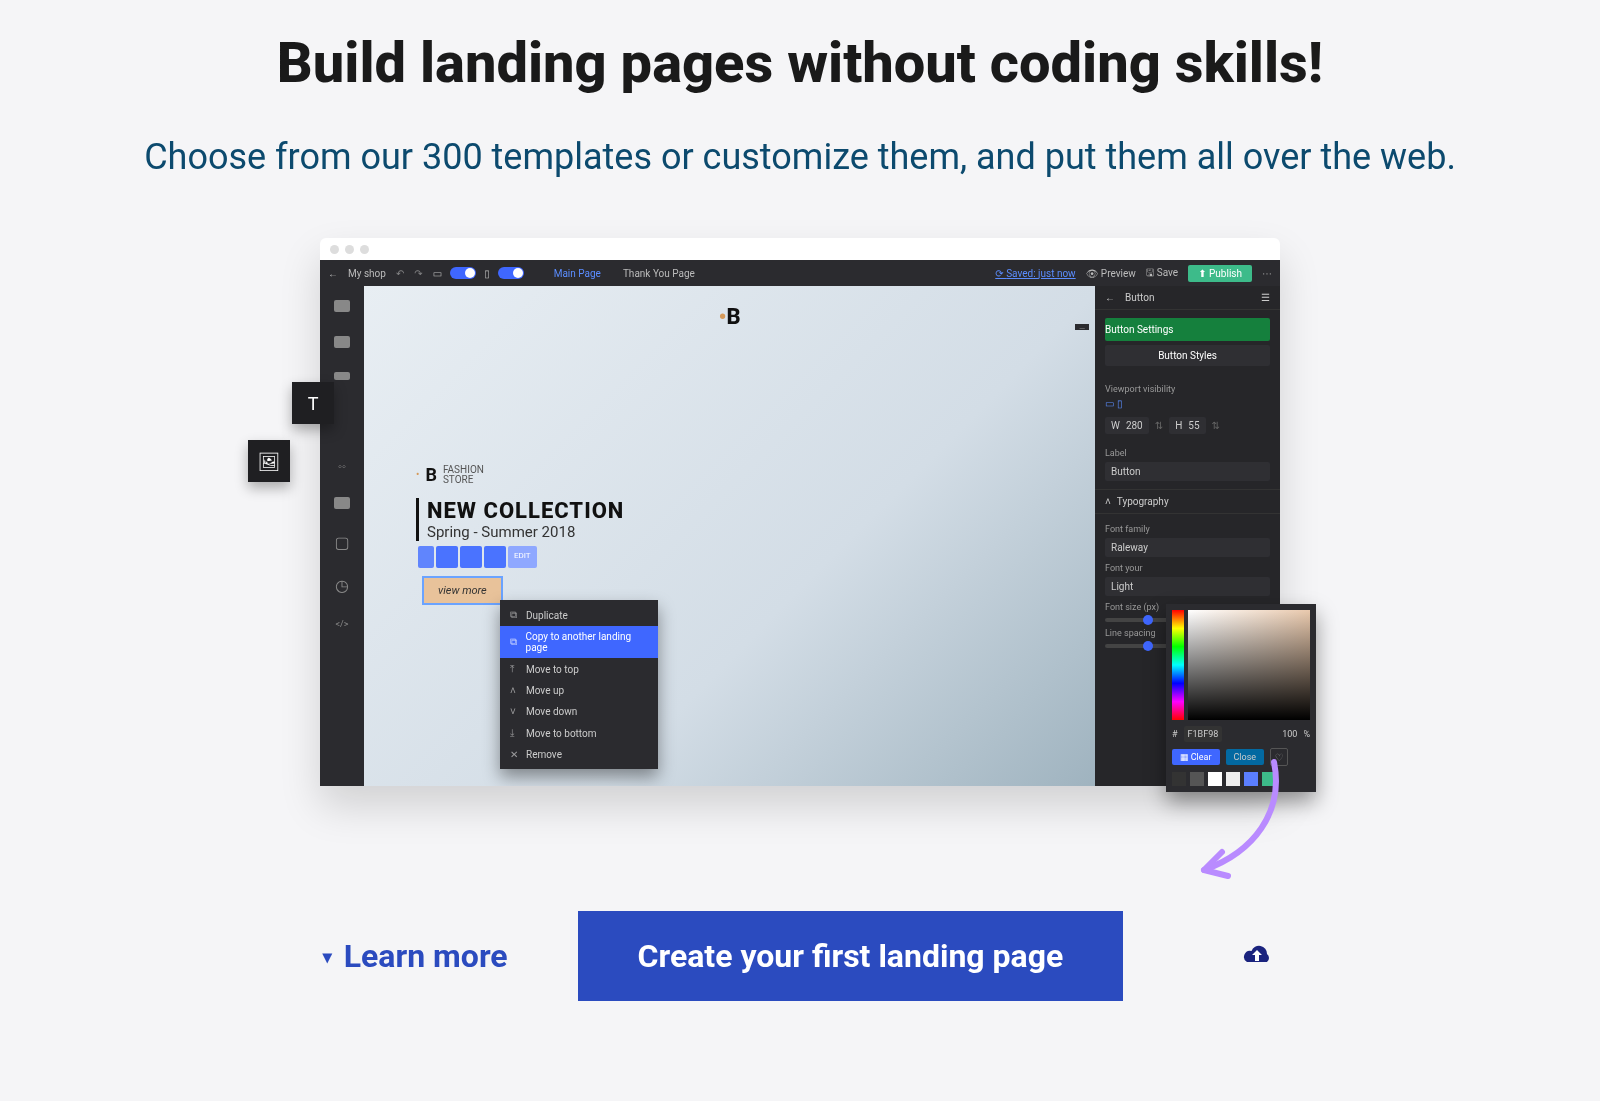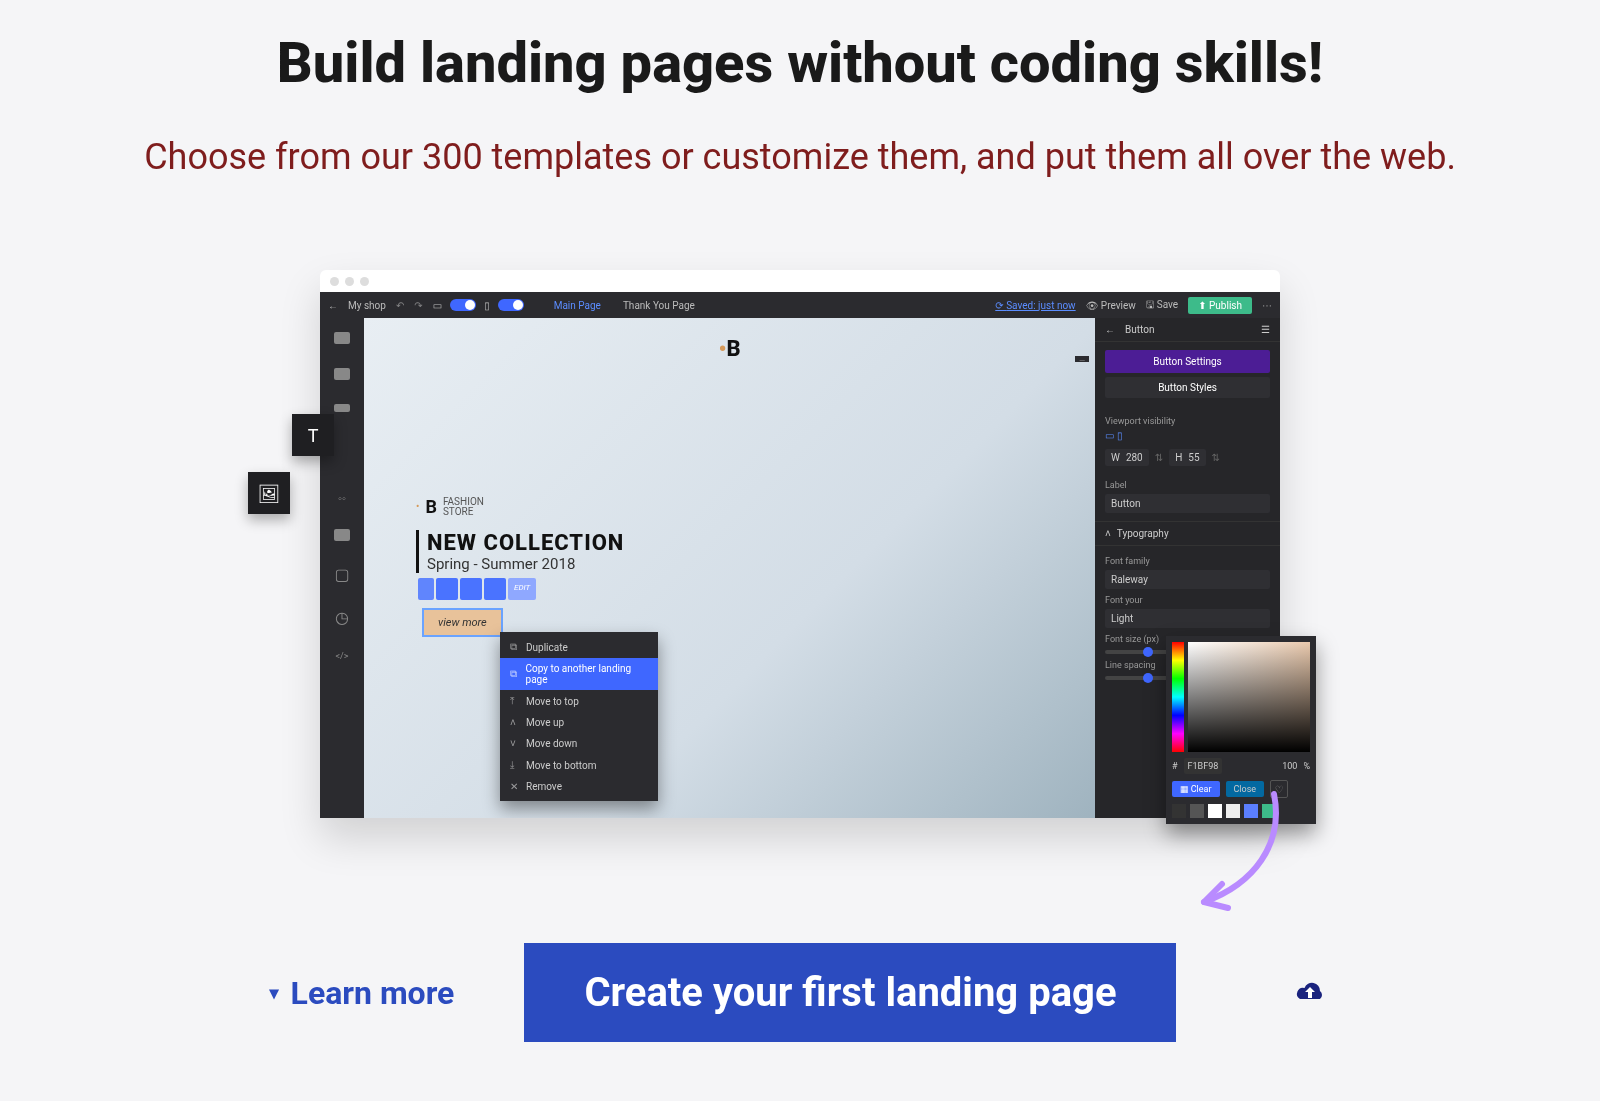--- a/index.html
+++ b/index.html
@@ -1,19 +1,19 @@
 <!DOCTYPE html>
 <html><head>
 <meta charset="utf-8">
 <style>
   * { box-sizing: border-box; margin: 0; padding: 0; }
   body { font-family: -apple-system, BlinkMacSystemFont, "Segoe UI", Roboto, sans-serif; background: #f5f5f7; width: 1600px; height: 1101px; overflow: hidden; }
   .page { width: 100%; height: 100%; display: flex; flex-direction: column; align-items: center; padding-top: 30px; }
   .headline { font-size: 56px; font-weight: 800; color: #1a1a1a; margin-bottom: 40px; }
-  .subhead { font-size: 36px; color: #7f1d1d; margin-bottom: 92px; }
+  .subhead { font-size: 36px; color: #0c4a6e; margin-bottom: 60px; }
 
   
   .window { width: 960px; background:#fff; border-radius:6px 6px 0 0; box-shadow:0 20px 40px rgba(0,0,0,.15); position:relative; }
   .titlebar { height:22px; display:flex; align-items:center; gap:6px; padding:0 10px; }
   .dot { width:9px; height:9px; border-radius:50%; background:#ddd; }
 
   .topbar { background:#2b2b2f; height:26px; display:flex; align-items:center; color:#bbb; font-size:10px; padding:0 8px; gap:10px; }
   .topbar .seg { display:flex; align-items:center; gap:8px; }
   .tog { width:26px; height:12px; border-radius:7px; background:#3f67ff; position:relative; }
   .tog::after{content:"";position:absolute;right:1px;top:1px;width:10px;height:10px;border-radius:50%;background:#fff;}
@@ -37,31 +37,31 @@
   .brand-dot { color:#d69a5a; }
   .fashion { position:absolute; top:178px; left:52px; font-size:10px; color:#555; display:flex; align-items:center; gap:6px; }
   .fashion b { font-size:18px; color:#111; }
   .newcol { position:absolute; top:212px; left:52px; border-left:3px solid #111; padding-left:8px; }
   .newcol .t1 { font-size:22px; font-weight:800; letter-spacing:1px; color:#111; }
   .newcol .t2 { font-size:15px; color:#333; }
 
   .sel-toolbar { position:absolute; top:260px; left:54px; display:flex; gap:2px; }
   .sel-btn { width:22px; height:22px; background:#4a73ff; border-radius:2px; }
   .sel-handle { width:16px; height:22px; background:#4a73ff; border-radius:2px; opacity:.85; }
-  .edit-chip { background:#8fa8ff; color:#fff; font-size:8px; padding:5px 6px; border-radius:2px;font-style:italic; }
+  .edit-chip { background:#8fa8ff; color:#fff; font-size:8px; padding:5px 6px; border-radius:2px; }
   .viewmore { position:absolute; top:290px; left:58px; background:#e8c29a; border:2px solid #6aa3ff; color:#333; font-size:11px; padding:6px 14px;font-style:italic; }
 
   .ctx-menu { position:absolute; top:314px; left:136px; width:158px; background:#2b2b2f; color:#ccc; font-size:10px; padding:4px 0; box-shadow:0 8px 16px rgba(0,0,0,.4); }
   .ctx-row { padding:5px 10px; display:flex; align-items:center; gap:8px; }
   .ctx-row.hi { background:#3f67ff; color:#fff; }
   .ctx-ic { width:8px; display:inline-block; opacity:.7; }
 
   .right-panel { width:185px; background:#262629; color:#ccc; font-size:10px; display:flex; flex-direction:column; }
   .rp-head { display:flex; align-items:center; gap:10px; padding:6px 10px; border-bottom:1px solid #333; }
-  .rp-tab { background:#4c1d95; color:#fff; text-align:center; padding:6px 0; border-radius:2px; margin:8px 10px 4px; font-size:10px; }
+  .rp-tab { background:#15803d; color:#fff; padding:6px 0; border-radius:2px; margin:8px 10px 4px; font-size:10px; }
   .rp-tab.alt { background:#2f2f33; text-align:center; padding:5px 0; border-radius:2px; margin:0 10px 8px; }
   .rp-sec { padding:4px 10px; }
   .rp-label { font-size:9px; color:#999; margin:6px 0 4px; }
   .dims { display:flex; gap:6px; align-items:center; }
   .dimbox { background:#2f2f33; padding:3px 6px; border-radius:2px; display:flex; gap:6px; align-items:center; }
   .inputlike { background:#2f2f33; padding:4px 6px; border-radius:2px; }
   .collapse-row { display:flex; align-items:center; gap:6px; padding:6px 10px; border-top:1px solid #333; border-bottom:1px solid #333; margin-top:4px; }
   .slider { width:100%; height:4px; background:#444; border-radius:2px; position:relative; margin:6px 0 2px; }
   .slider::after { content:""; position:absolute; left:38px; top:-3px; width:10px; height:10px; background:#3f67ff; border-radius:50%; }
 
@@ -78,21 +78,21 @@
   .heart { width:18px; height:18px; border:1px solid #555; border-radius:2px; display:flex; align-items:center; justify-content:center; color:#888; font-size:10px; }
   .swatches { display:flex; gap:4px; margin-top:6px; }
   .sw { width:14px; height:14px; }
 
   
   .arrow { position:absolute; right:-14px; bottom:-106px; width:110px; height:140px; pointer-events:none; }
 
   
   .footer { display:flex; align-items:center; gap:70px; margin-top:125px; }
   .learn { color:#2b4bbf; font-size:32px; font-weight:700; display:flex; align-items:center; gap:12px; }
-  .cta { background:#2b4bbf; color:#fff; font-size:40px; font-weight:700; padding:26px 60px; }
+  .cta { background:#2b4bbf; color:#fff; font-size:32px; font-weight:700; padding:26px 60px; }
   .cloud { color:#1a237e; font-size:34px; margin-left:44px; }
 </style>
 </head>
 <body>
 
 <div class="page">
   <div class="headline">Build landing pages without coding skills!</div>
   <div class="subhead">Choose from our 300 templates or customize them, and put them all over the web.</div>
 
   <div class="window">

